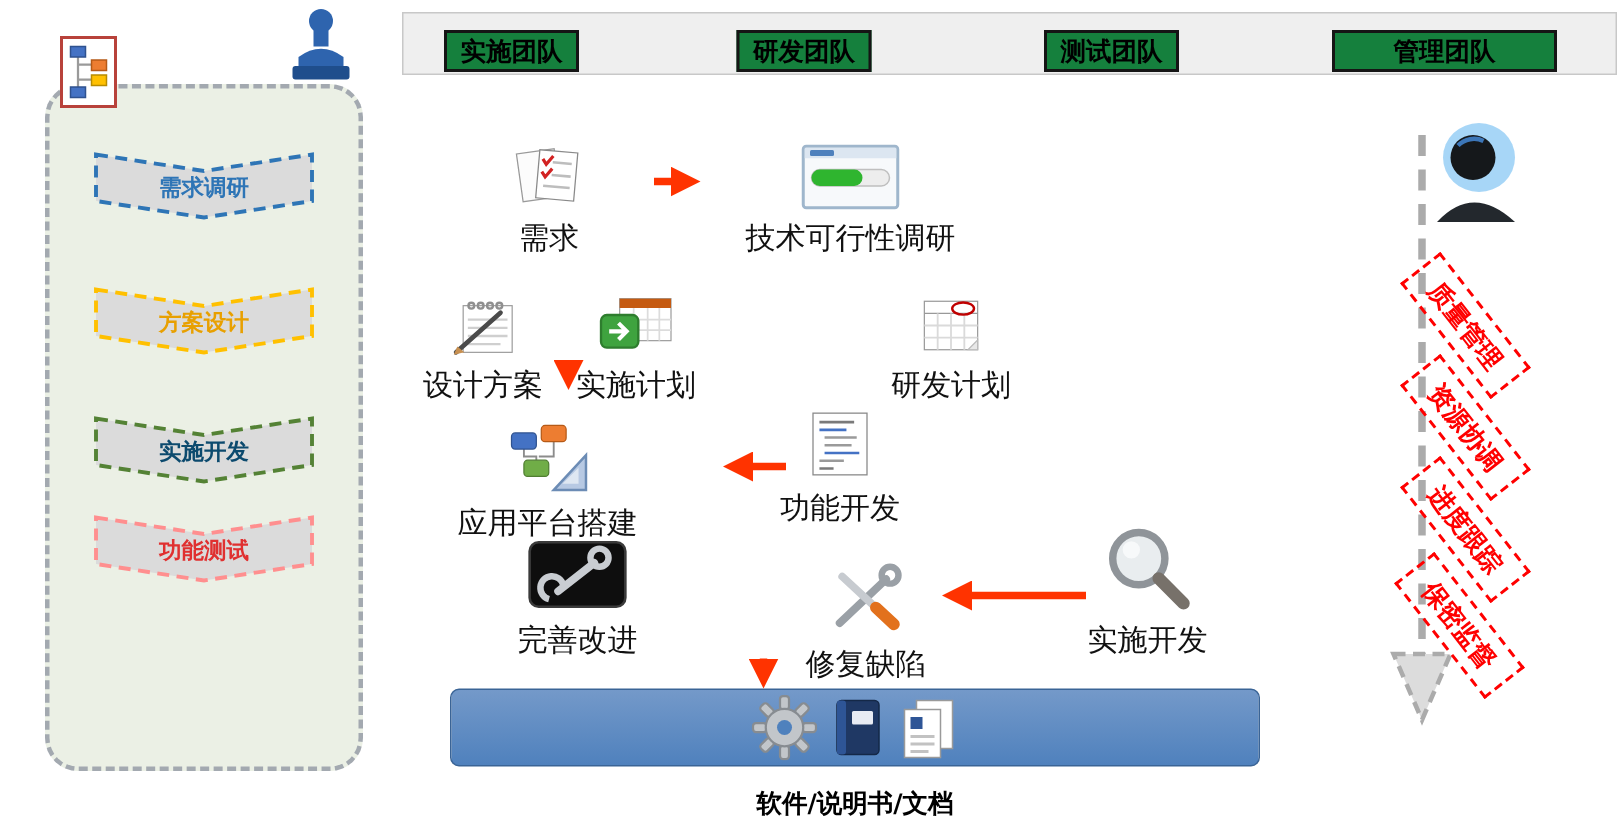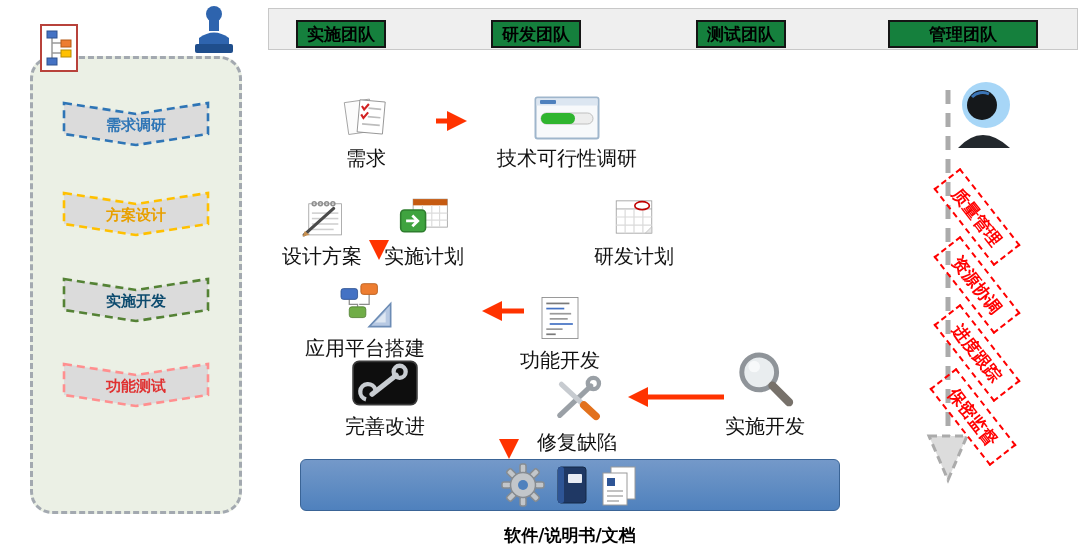--- a/index.html
+++ b/index.html
@@ -84,21 +84,21 @@
         <polygon class="banner-shape" points="3,3 75,14 147,3 147,34 75,45 3,34"></polygon>
       </svg>
     <span>方案设计</span>
   </div>
   <div class="banner ph2" style="top:276px">
     <svg viewBox="0 0 150 48" preserveAspectRatio="none">
         <polygon class="banner-shape" points="3,3 75,14 147,3 147,34 75,45 3,34"></polygon>
       </svg>
     <span>实施开发</span>
   </div>
-  <div class="banner ph3" style="top:361px">
+  <div class="banner ph3" style="top:342px">
     <svg viewBox="0 0 150 48" preserveAspectRatio="none">
         <polygon class="banner-shape" points="3,3 75,14 147,3 147,34 75,45 3,34"></polygon>
       </svg>
     <span>功能测试</span>
   </div>
 
   <div class="step" style="left:320px;top:96px;width:92px;height:76px">
     <svg width="54" height="52" viewBox="0 0 54 52">
       <g transform="rotate(-8,16,26)">
           <rect x="4" y="6" width="30" height="38" fill="#FCFCFC" stroke="#9A9A9A"></rect>
@@ -190,21 +190,21 @@
       </g>
       <rect x="6" y="8" width="20" height="13" rx="3" fill="#4472C4" stroke="#2F528F"></rect>
       <rect x="30" y="2" width="20" height="13" rx="3" fill="#ED7D31" stroke="#B55A17"></rect>
       <rect x="16" y="30" width="20" height="13" rx="3" fill="#70AD47" stroke="#507E32"></rect>
       <path d="M40,54 L66,54 L66,26 Z" fill="#B7C9E3" stroke="#6C8CB5" stroke-width="2"></path>
       <path d="M47,49 L60,49 L60,36 Z" fill="#FFF" opacity="0.55"></path>
     </svg>
     <div class="step-label">应用平台搭建</div>
   </div>
 
-  <div class="step" style="left:514px;top:294px;width:92px;height:80px">
+  <div class="step" style="left:514px;top:272px;width:92px;height:80px">
     <svg width="50" height="56" viewBox="0 0 50 56">
       <rect x="4" y="4" width="42" height="48" fill="#FFF" stroke="#8A8A8A"></rect>
       <g stroke-width="2">
         <line x1="9" y1="11" x2="36" y2="11" stroke="#7A7A7A"></line>
         <line x1="9" y1="17" x2="30" y2="17" stroke="#4472C4"></line>
         <line x1="13" y1="23" x2="38" y2="23" stroke="#9A9A9A"></line>
         <line x1="13" y1="29" x2="34" y2="29" stroke="#9A9A9A"></line>
         <line x1="13" y1="35" x2="40" y2="35" stroke="#4472C4"></line>
         <line x1="9" y1="41" x2="28" y2="41" stroke="#9A9A9A"></line>
         <line x1="9" y1="47" x2="20" y2="47" stroke="#7A7A7A"></line>

